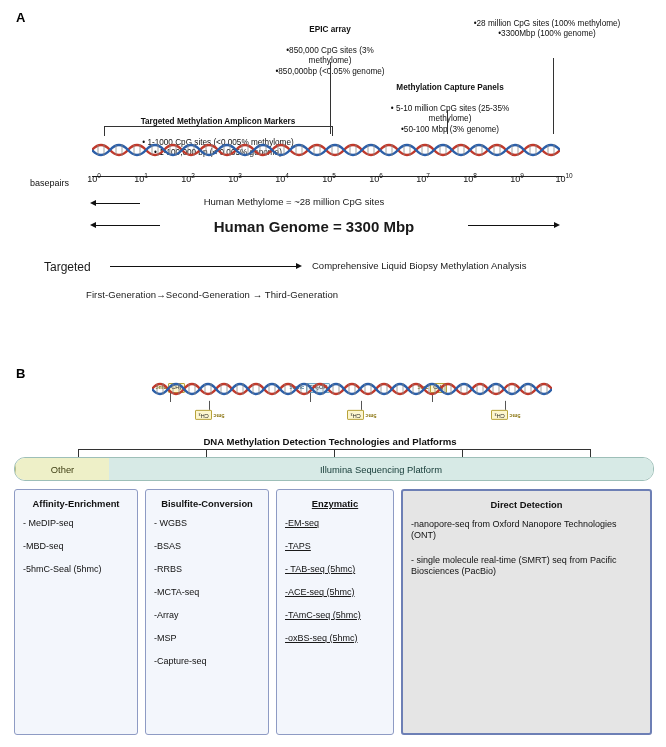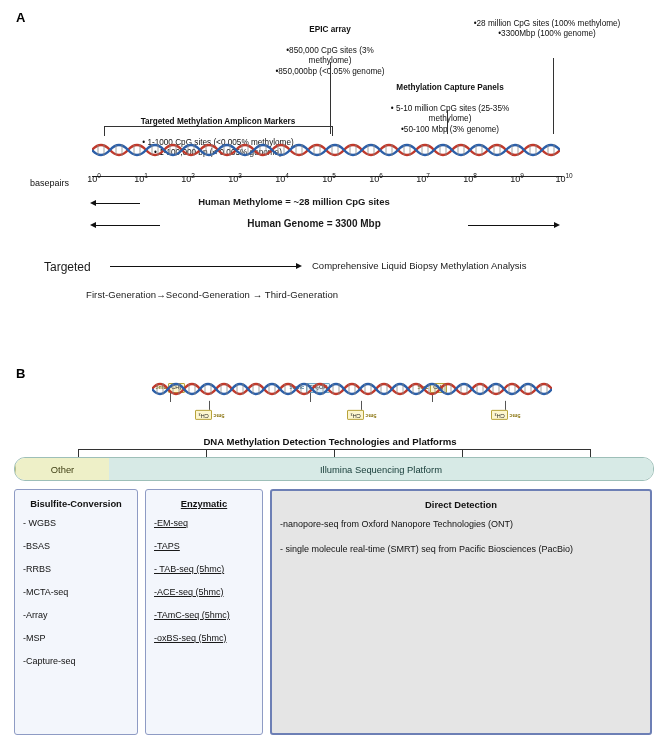--- a/index.html
+++ b/index.html
@@ -91,30 +91,30 @@
   }
   .arrow-head.right { border-left: 6px solid #111; }
   .arrow-head.left { border-right: 6px solid #111; }
 
   #methylome-text {
     position: absolute;
     left: 140px; top: 196px;
     width: 300px;
     text-align: center;
     font-size: 9.5px;
-    font-weight: bold;
+    font-weight: normal;
     background: #fff;
     padding: 0 4px;
   }
   #genome-text {
     position: absolute;
     left: 160px; top: 218px;
     width: 300px;
     text-align: center;
-    font-size: 10px;
+    font-size: 15px;
     font-weight: bold;
     background: #fff;
     padding: 0 4px;
   }
 
   #targeted-label {
     position: absolute; left: 44px; top: 260px;
     font-size: 12px;
   }
   #comprehensive-label {
@@ -486,20 +486,26 @@
 <div class="conn" style="left:462px; top:449px; width:1px; height:10px;"></div>
 <div class="conn" style="left:590px; top:449px; width:1px; height:10px;"></div>
 
 <div id="platform-bar">
   <div id="platform-other">Other</div>
   <div id="platform-illumina">Illumina Sequencing Platform</div>
 </div>
 
 <div id="columns">
 
+  <div class="col c1">
+    <div class="col-title">Affinity-Enrichment</div>
+    <div class="col-item">- MeDIP-seq</div>
+    <div class="col-item">-MBD-seq</div>
+    <div class="col-item">-5hmC-Seal (5hmc)</div>
+  </div>
 
   <div class="col c2">
     <div class="col-title">Bisulfite-Conversion</div>
     <div class="col-item">- WGBS</div>
     <div class="col-item">-BSAS</div>
     <div class="col-item">-RRBS</div>
     <div class="col-item">-MCTA-seq</div>
     <div class="col-item">-Array</div>
     <div class="col-item">-MSP</div>
     <div class="col-item">-Capture-seq</div>

